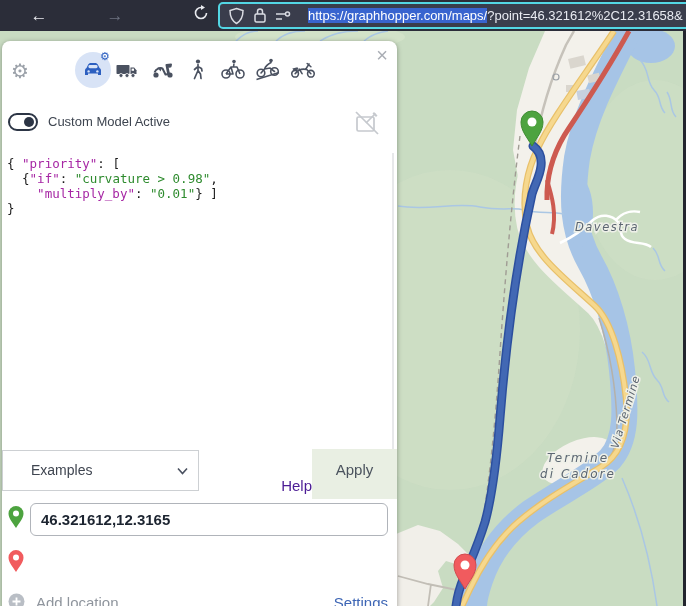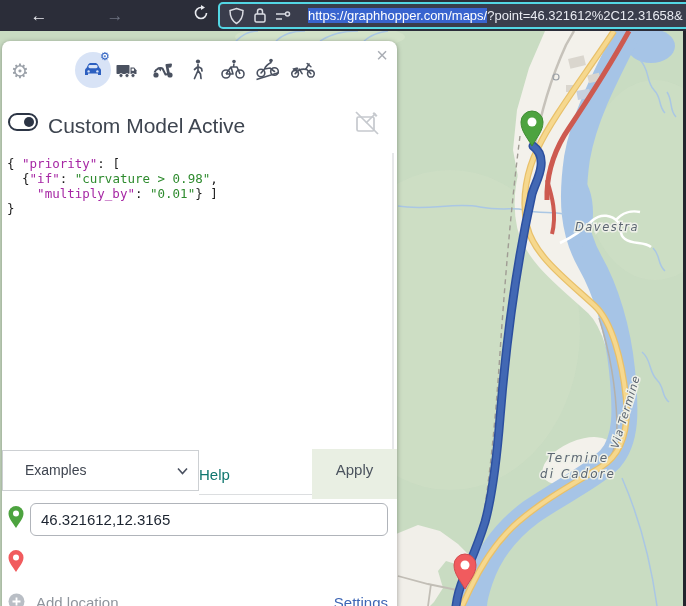--- a/index.html
+++ b/index.html
@@ -26,36 +26,36 @@
   #gear-btn { position:absolute; left:5px; top:17px; width:26px; height:26px; font-size:20px; color:#9ba1a9; text-align:center; line-height:26px; }
   .mode-btn { position:absolute; top:16px; width:26px; height:26px; display:flex; align-items:center; justify-content:center; color:#4a5160; }
   .mode-sel-bg { position:absolute; left:73px; top:11px; width:36px; height:36px; border-radius:50%; background:#d8e3f6; }
   #mode-car{left:78px;} #mode-truck{left:112px;} #mode-scooter{left:148px;} #mode-foot{left:183px;} #mode-bike{left:218px;} #mode-mtb{left:253px;} #mode-moto{left:288px;}
   #car-badge { position:absolute; left:98px; top:9px; font-size:11px; color:#2c5fc0; z-index:2; }
   #panel-close { position:absolute; right:4px; top:3px; width:22px; height:22px; font-size:20px; line-height:22px; text-align:center; color:#a9adb4; }
 
   #toggle-row { position:absolute; left:0; top:70px; width:100%; height:24px; }
   #cm-toggle { position:absolute; left:6px; top:2px; width:30px; height:18px; border:2px solid #2c3545; border-radius:10px; background:#fff; }
   #cm-toggle .knob { position:absolute; right:2px; top:2px; width:10px; height:10px; border-radius:50%; background:#2c3545; }
-  #cm-label { position:absolute; left:46px; top:3px; font-size:21px; color:#3e4550; }
+  #cm-label { position:absolute; left:46px; top:3px; font-size:13px; color:#3e4550; }
   #edit-off { position:absolute; right:16px; top:-2px; }
 
   #cm-editor { position:absolute; left:0; top:112px; width:389px; height:297px; padding:3px 0 0 5px; font-family:"DejaVu Sans Mono",monospace; font-size:12.5px; line-height:15px; white-space:pre; color:#1a1a1a; }
   .tok-key { color:#a626a4; } .tok-str { color:#2e8b2e; } .tok-p { color:#1a1a1a; }
   #editor-scroll { position:absolute; left:390px; top:112px; width:2px; height:297px; background:#e7e8ea; }
 
   #editor-footer { position:absolute; left:0; top:409px; width:395px; height:41px; }
-  #examples-select { position:absolute; left:0; top:0; width:197px; height:41px; border:1px solid #cdd0d3; background:#fff; font-size:14px; color:#3f4550; line-height:39px; padding-left:22px; }
+  #examples-select { position:absolute; left:0; top:0; width:197px; height:41px; border:1px solid #cdd0d3; background:#fff; font-size:14px; color:#3f4550; line-height:39px; padding-left:28px; }
   #examples-select svg { position:absolute; right:10px; top:16px; }
-  #help-btn { position:absolute; left:197px; top:4px; width:113px; height:41px; text-align:left; line-height:41px; font-size:15px; color:#0f766e; border-bottom:1px solid #dcdee0; }
+  #help-btn { position:absolute; left:197px; top:15px; width:113px; height:41px; text-align:right; line-height:41px; font-size:15px; color:#4c1d95; border-bottom:1px solid #dcdee0; }
   #apply-btn { position:absolute; left:310px; top:-1px; width:85px; height:50px; background:#e9efe3; border:none; font-size:15px; color:#4b535e; text-align:center; line-height:42px; font-family:"Liberation Sans",sans-serif; }
 
   .loc-pin { position:absolute; left:5px; }
   .loc-input { position:absolute; left:28px; width:358px; height:33px; border:1px solid #b0b4ba; border-radius:6px; padding:0 10px; font-size:15px; color:#1c2430; font-family:"Liberation Sans",sans-serif; }
-  #input-start { top:462px; } #input-end { top:506px; }
+  #input-start { top:462px;font-weight:bold; } #input-end { top:506px; }
   #pin-start { top:464px; } #pin-end { top:508px; }
 
   #add-row { position:absolute; left:0; top:546px; width:395px; height:30px; }
   #add-plus { position:absolute; left:6px; top:6px; }
   #add-label { position:absolute; left:34px; top:7px; font-size:15px; color:#8f959d; }
   #settings-link { position:absolute; right:9px; top:7px; font-size:15px; color:#3e66b5; }
 </style>
 </head>
 <body>
 

